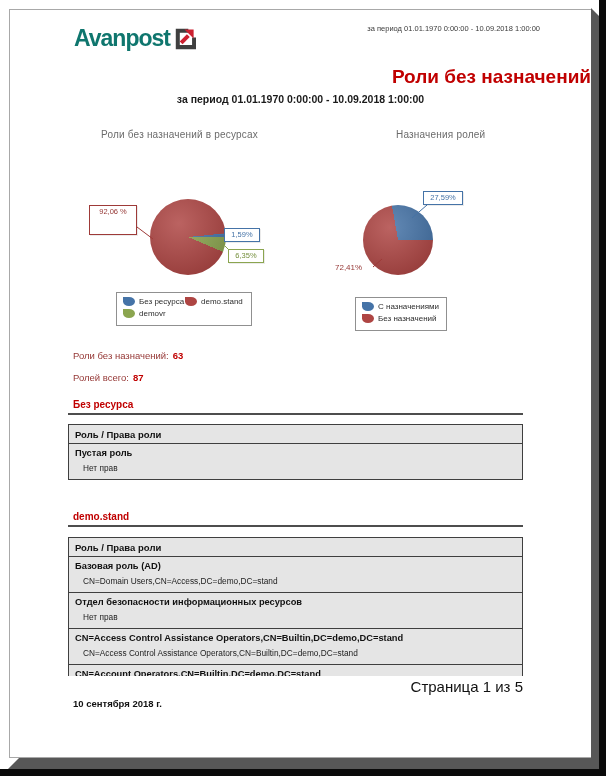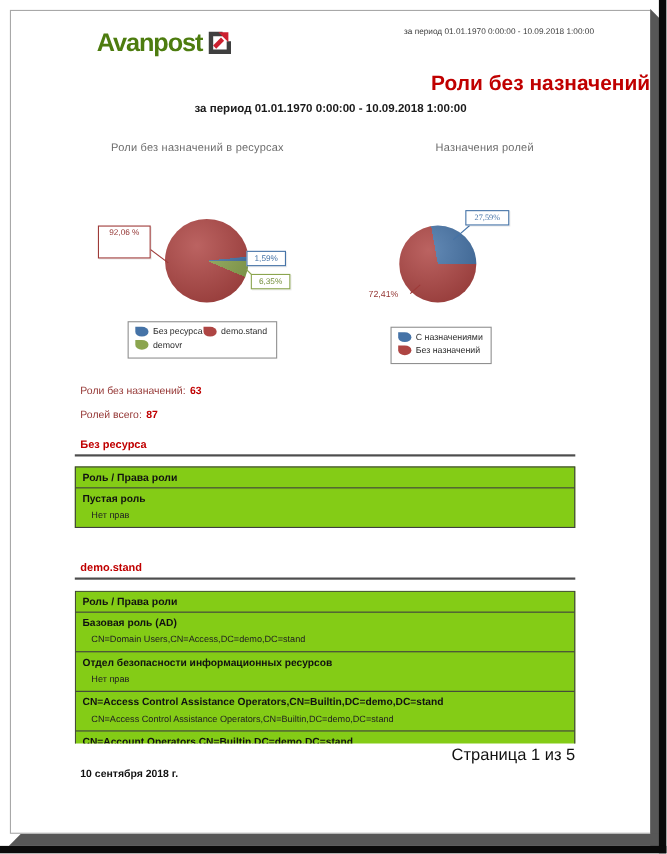--- a/index.html
+++ b/index.html
@@ -44,38 +44,38 @@
   .legend-item{display:flex;align-items:center;gap:4px;margin-bottom:3px;}
   .swatch{width:12px;height:9px;border-radius:0 60% 60% 60%;flex:0 0 auto;}
   
   .stat{font-size:9.5px;}
   .stat .lab{color:#953735;}
   .stat .val{font-weight:bold;margin-left:4px;}
   
   .sec-title{font-size:10px;font-weight:bold;}
   .sec-rule{height:2px;background:#4d4d4d;}
   
-  .rtable{width:455px;border:1px solid #3f3f3f;background:#84cc16;box-sizing:border-box;}
+  .rtable{width:455px;border:1px solid #3f3f3f;background:#e5e5e5;box-sizing:border-box;}
   .t-head{font-size:9.5px;font-weight:bold;color:#111;padding:4px 6px 3px 6px;border-bottom:1px solid #3f3f3f;}
   .t-group{border-bottom:1px solid #3f3f3f;}
   .t-group:last-child{border-bottom:none;}
   .t-role{font-size:9.3px;font-weight:bold;color:#111;padding:4px 6px 2px 6px;white-space:nowrap;overflow:hidden;}
   .t-right{font-size:8.3px;color:#222;padding:3px 6px 6px 14px;white-space:nowrap;overflow:hidden;}
   .table-clip{overflow:hidden;}
   
   .footer-date{left:63px;top:688px;font-size:9.5px;font-weight:bold;color:#111;}
   .footer-page{right:68px;top:668px;font-size:15px;font-weight:normal;color:#111;}
 </style>
 </head>
 <body>
 
 <div class="sheet">
 
   <div class="abs logo">
-    <span class="logo-text" style="color: #4d7c0f; margin-left: 14px;">Avanpost</span>
+    <span class="logo-text" style="color: #0f766e;">Avanpost</span>
     <svg width="23" height="23" viewBox="0 0 24 24">
       <path d="M16 4 H5 V21 H22 V11" fill="none" stroke-width="4.2" style="stroke: rgb(63, 63, 63);"></path>
       <path d="M8.5 16.5 L16 9" fill="none" stroke-width="4.2" style="stroke: rgb(204, 32, 48);"></path>
       <path d="M12 2.5 h9.5 v9.5 z" style="fill: rgb(204, 32, 48);"></path>
     </svg>
   </div>
 
   <div class="abs hdr-right">
     <div>за период 01.01.1970 0:00:00 - 10.09.2018 1:00:00</div>
   </div>
@@ -110,21 +110,21 @@
     </div>
   </div>
 
   <div class="abs chart chart-r">
     <div class="chart-title" style="left:25px;top:4px;padding-left:41px;">Назначения ролей</div>
     <div class="pie" style="left: 33px; top: 80px; width: 70px; height: 70px; background: conic-gradient(from 350deg, rgb(69, 115, 167) 0deg, rgb(69, 115, 167) 99.324deg, rgb(174, 69, 67) 99.324deg, rgb(174, 69, 67) 360deg);"></div>
     <svg class="leaders" width="152" height="212">
       <line x1="97" y1="80" x2="82" y2="93" stroke="#4573a7" stroke-width="1"></line>
       <line x1="43" y1="142" x2="52" y2="134" stroke="#9e3a38" stroke-width="1"></line>
     </svg>
-    <div class="callout" style="left:93px;top:66px;width:34px;border-color:#4573a7;color:#4573a7;font-family:Liberation Serif, serif;">27,59%</div>
+    <div class="callout" style="left:93px;top:66px;width:34px;border-color:#4573a7;color:#4573a7;">27,59%</div>
     <div class="lbl-plain" style="left:5px;top:138px;color:#953735;">72,41%</div>
     <div class="legend" style="left:25px;top:172px;width:80px;height:26px;">
       <div class="legend-item" style="width:100%;">
         <span class="swatch" style="background-color: rgb(69, 115, 167);"></span>
         <span>С назначениями</span>
       </div>
       <div class="legend-item" style="width:100%;">
         <span class="swatch" style="background-color: rgb(174, 69, 67);"></span>
         <span>Без назначений</span>
       </div>

